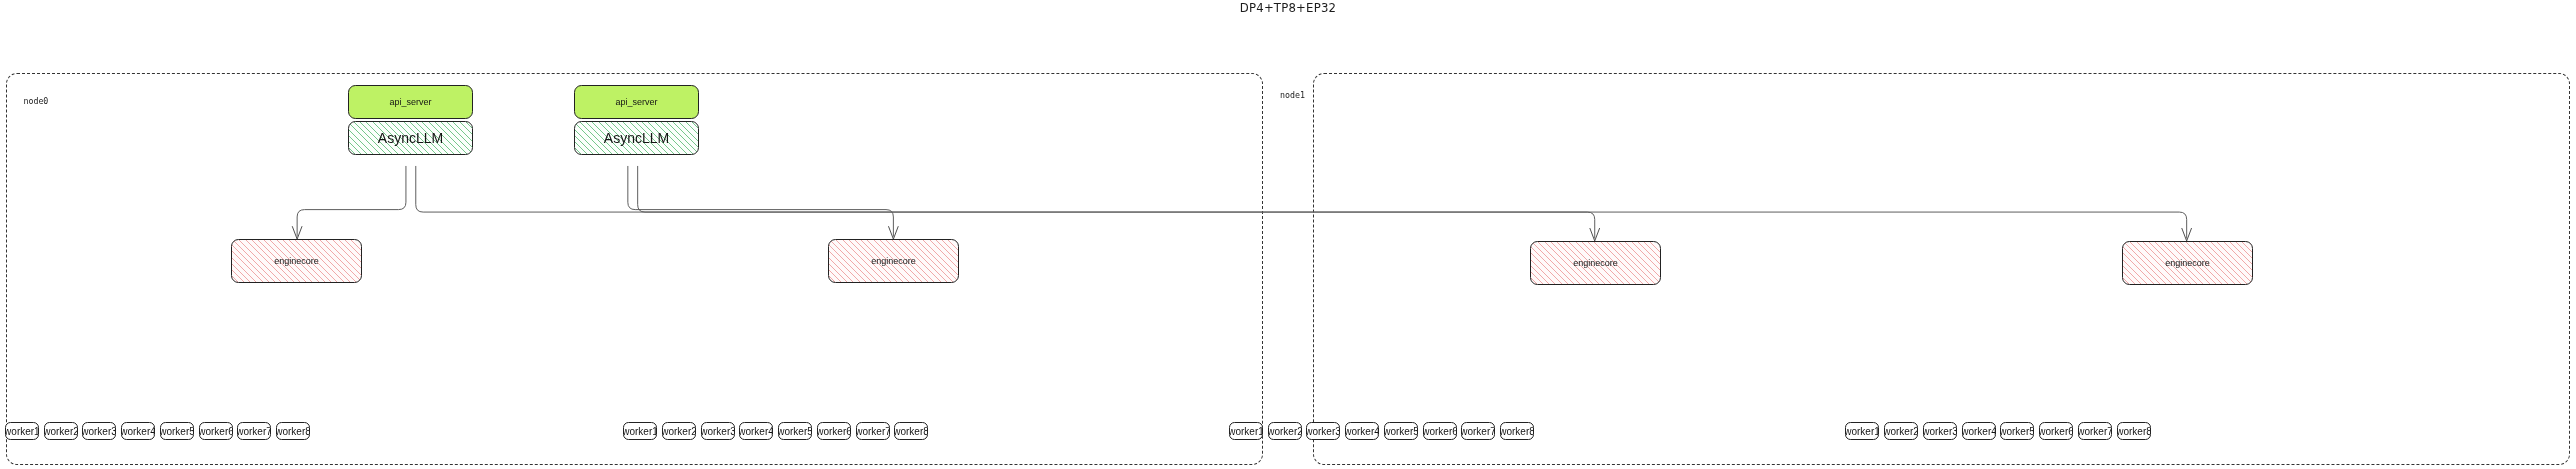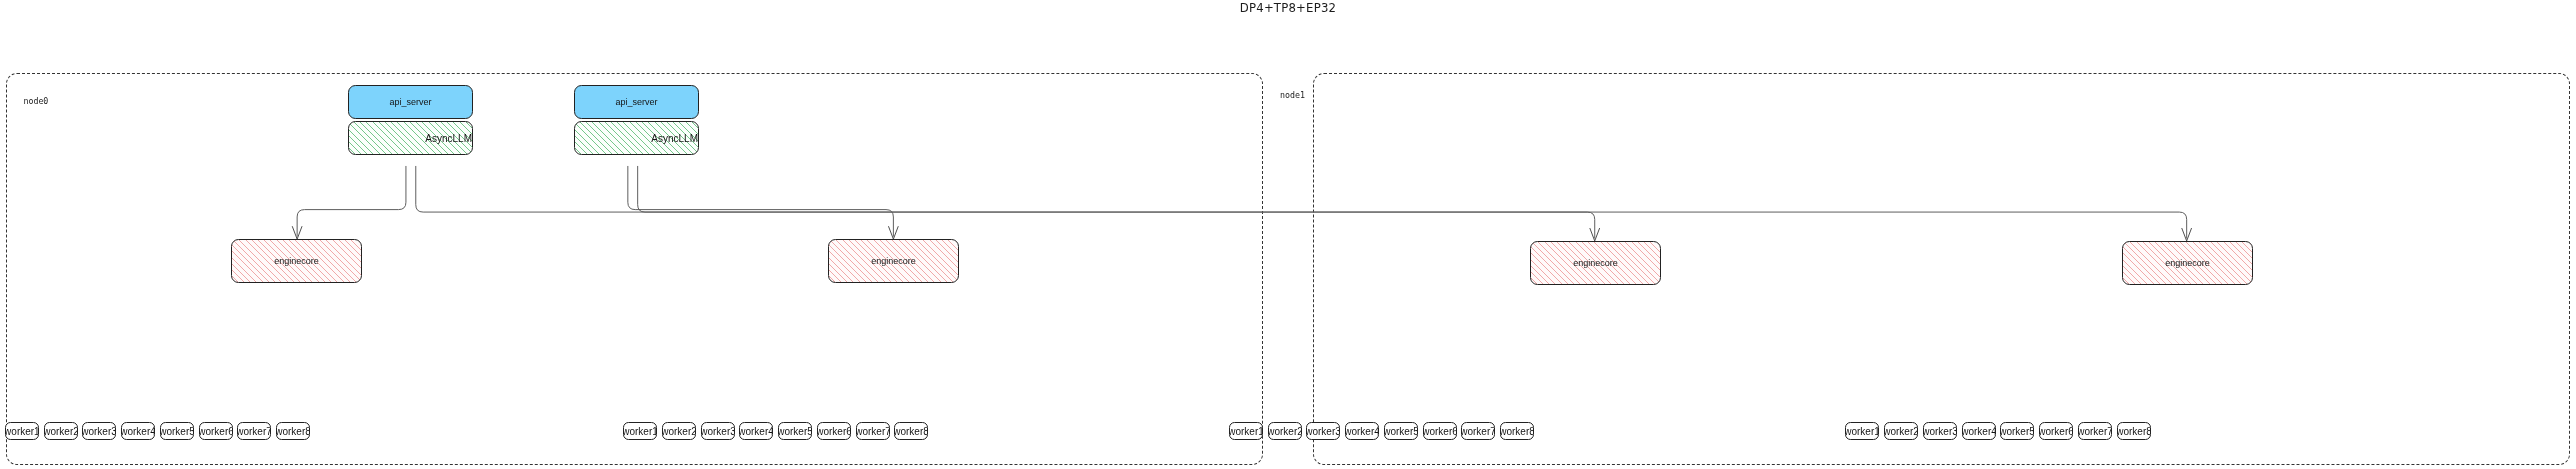--- a/index.html
+++ b/index.html
@@ -54,34 +54,33 @@
     align-items: center;
     justify-content: center;
     font-family: "Liberation Sans", sans-serif;
     color: #141414;
     background: #ffffff;
     white-space: nowrap;
     overflow: hidden;
   }
   .box-api {
     font-size: 9px;
-    background: #7dd3fc;
+    background: #bef264;
   }
   .box-async {
-    font-size: 10px;
+    font-size: 14px;
     background:
       repeating-linear-gradient(
         45deg,
         rgba(255,255,255,0) 0px,
         rgba(255,255,255,0) 3.7px,
         #76c78c 3.7px,
         #76c78c 4.4px
       ),
       #fbfffc;
-    justify-content: flex-end;
   }
   .box-engine {
     font-size: 9px;
     background:
       repeating-linear-gradient(
         45deg,
         rgba(255,255,255,0) 0px,
         rgba(255,255,255,0) 3.7px,
         #f0a9a9 3.7px,
         #f0a9a9 4.4px

